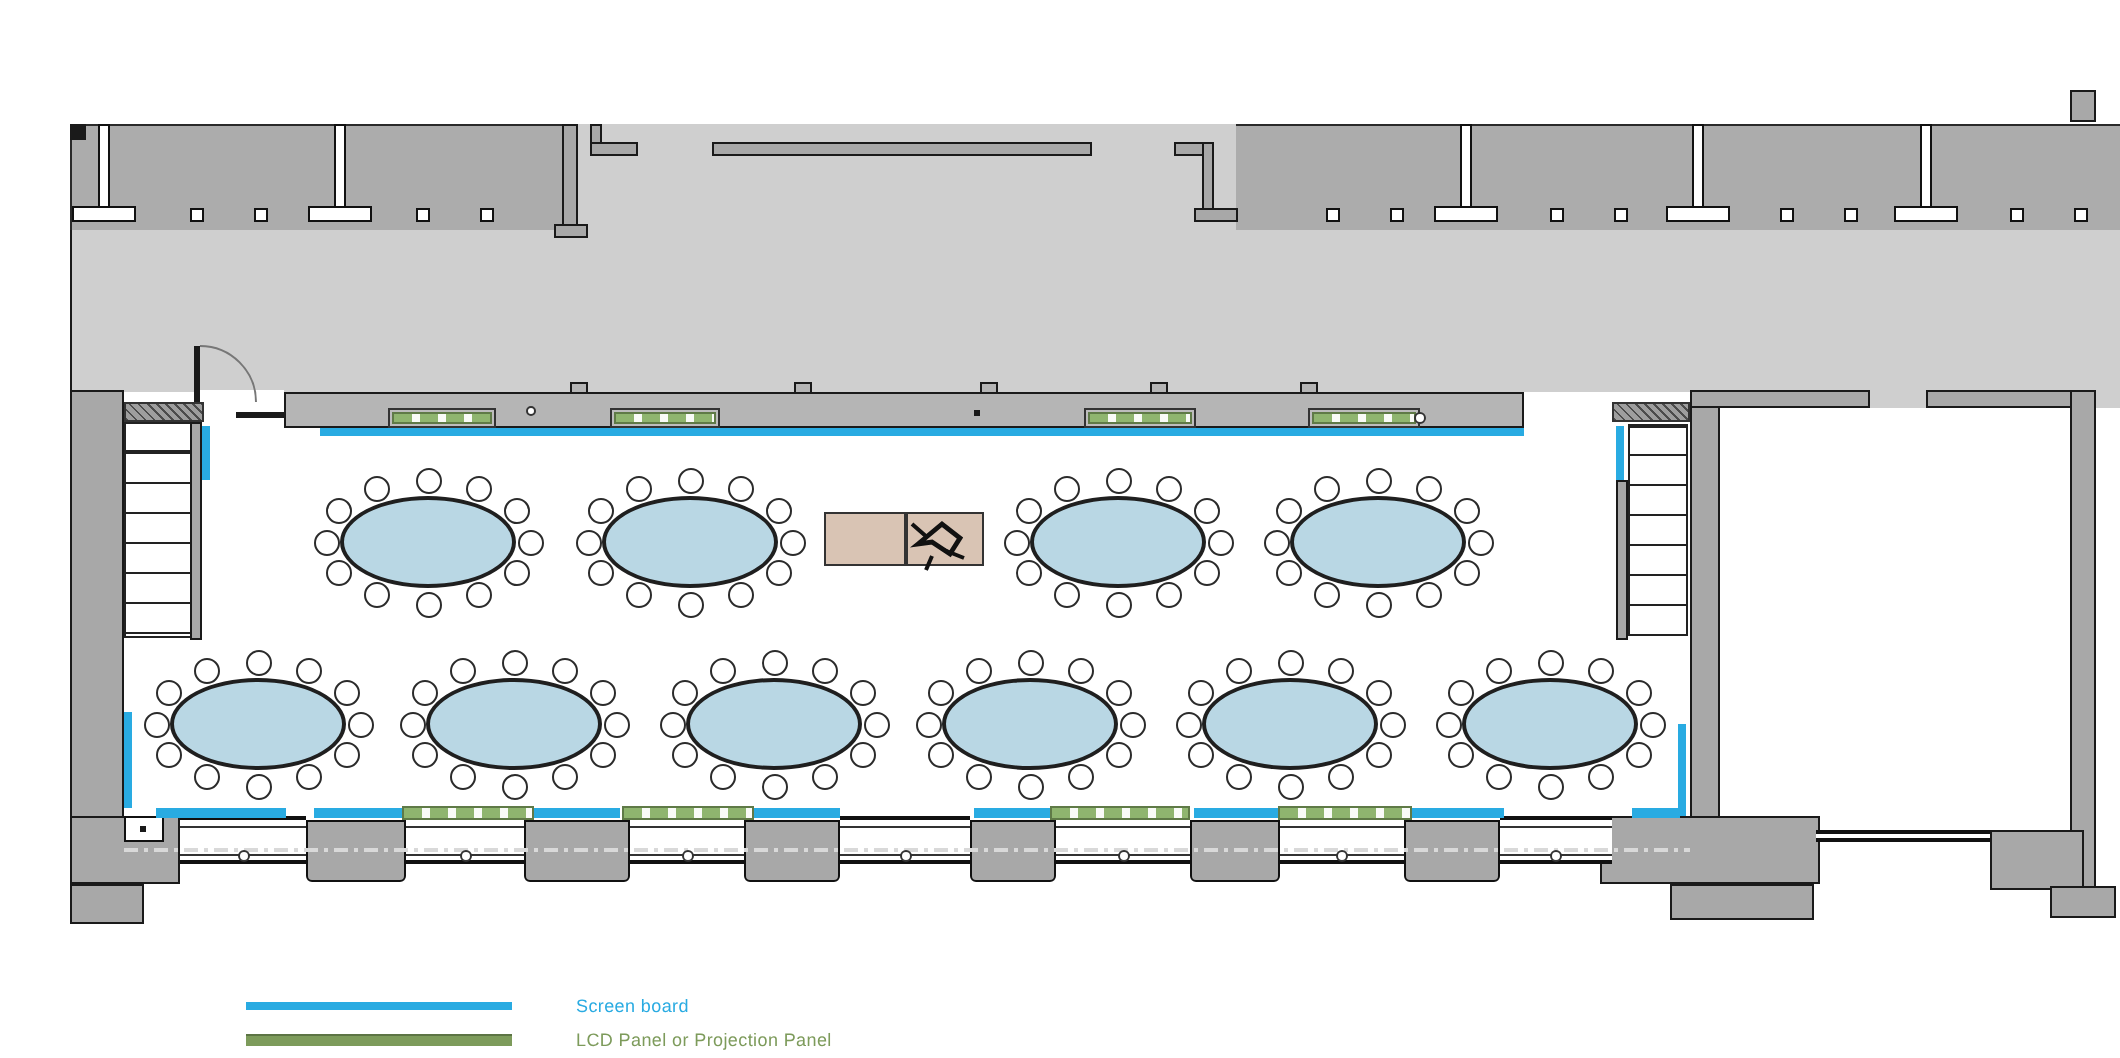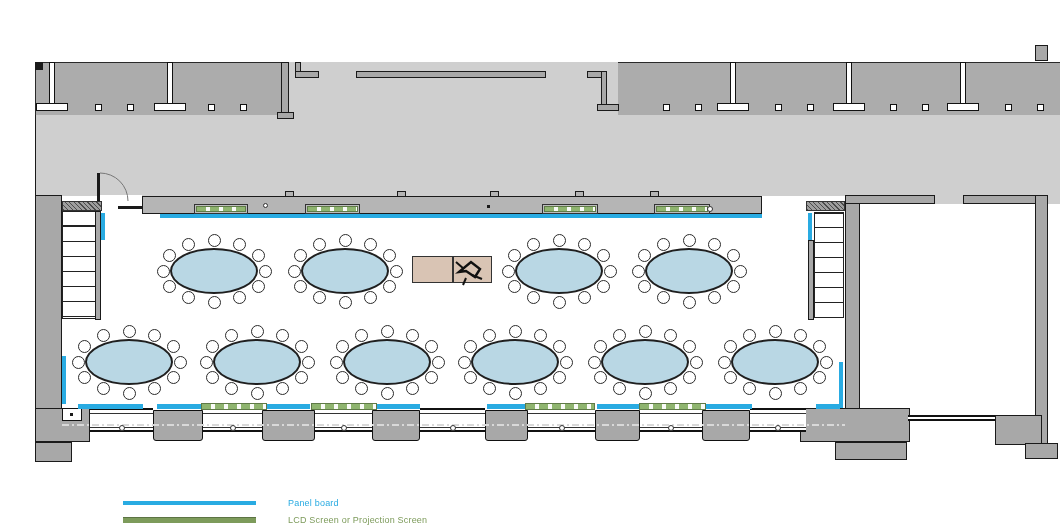--- a/index.html
+++ b/index.html
@@ -300,19 +300,19 @@
     <svg id="overlay" style="position:absolute;left:0;top:0;z-index:60;pointer-events:none" width="1060" height="529">
     <path d="M 100 173 A 28 28 0 0 1 128 201" fill="none" stroke="#777" stroke-width="1"></path>
     <g stroke="#111" fill="none">
       <path d="M459 272 l12 -10 l9 7 l-5 8 l-9 -6 z" stroke-width="2.4"></path>
       <path d="M456 262 l8 7 m8 6 l10 4 m-16 -1 l-3 7" stroke-width="2"></path>
     </g>
   </svg>
 
   <div class="legend-row" style="left:123px;top:498px;z-index:70;">
     <span class="abs-swatch" style="display: inline-block; width: 133px; height: 4px; background: rgb(41, 171, 226);"></span>
-    <span class="legend-label" style="margin-left: 32px; color: rgb(41, 171, 226);">Panel board</span>
+    <span class="legend-label" style="margin-left: 32px; color: rgb(41, 171, 226);">Screen board</span>
   </div>
   <div class="legend-row" style="left:123px;top:515px;z-index:70;">
     <span class="abs-swatch" style="display: inline-block; width: 133px; height: 5px; background: rgb(125, 155, 91); border-top: 1px solid rgb(92, 116, 68);"></span>
-    <span class="legend-label" style="margin-left: 32px; color: rgb(125, 155, 91);">LCD Screen or Projection Screen</span>
+    <span class="legend-label" style="margin-left: 32px; color: rgb(125, 155, 91);">LCD Panel or Projection Panel</span>
   </div>
 </div>
 
 </body></html>

